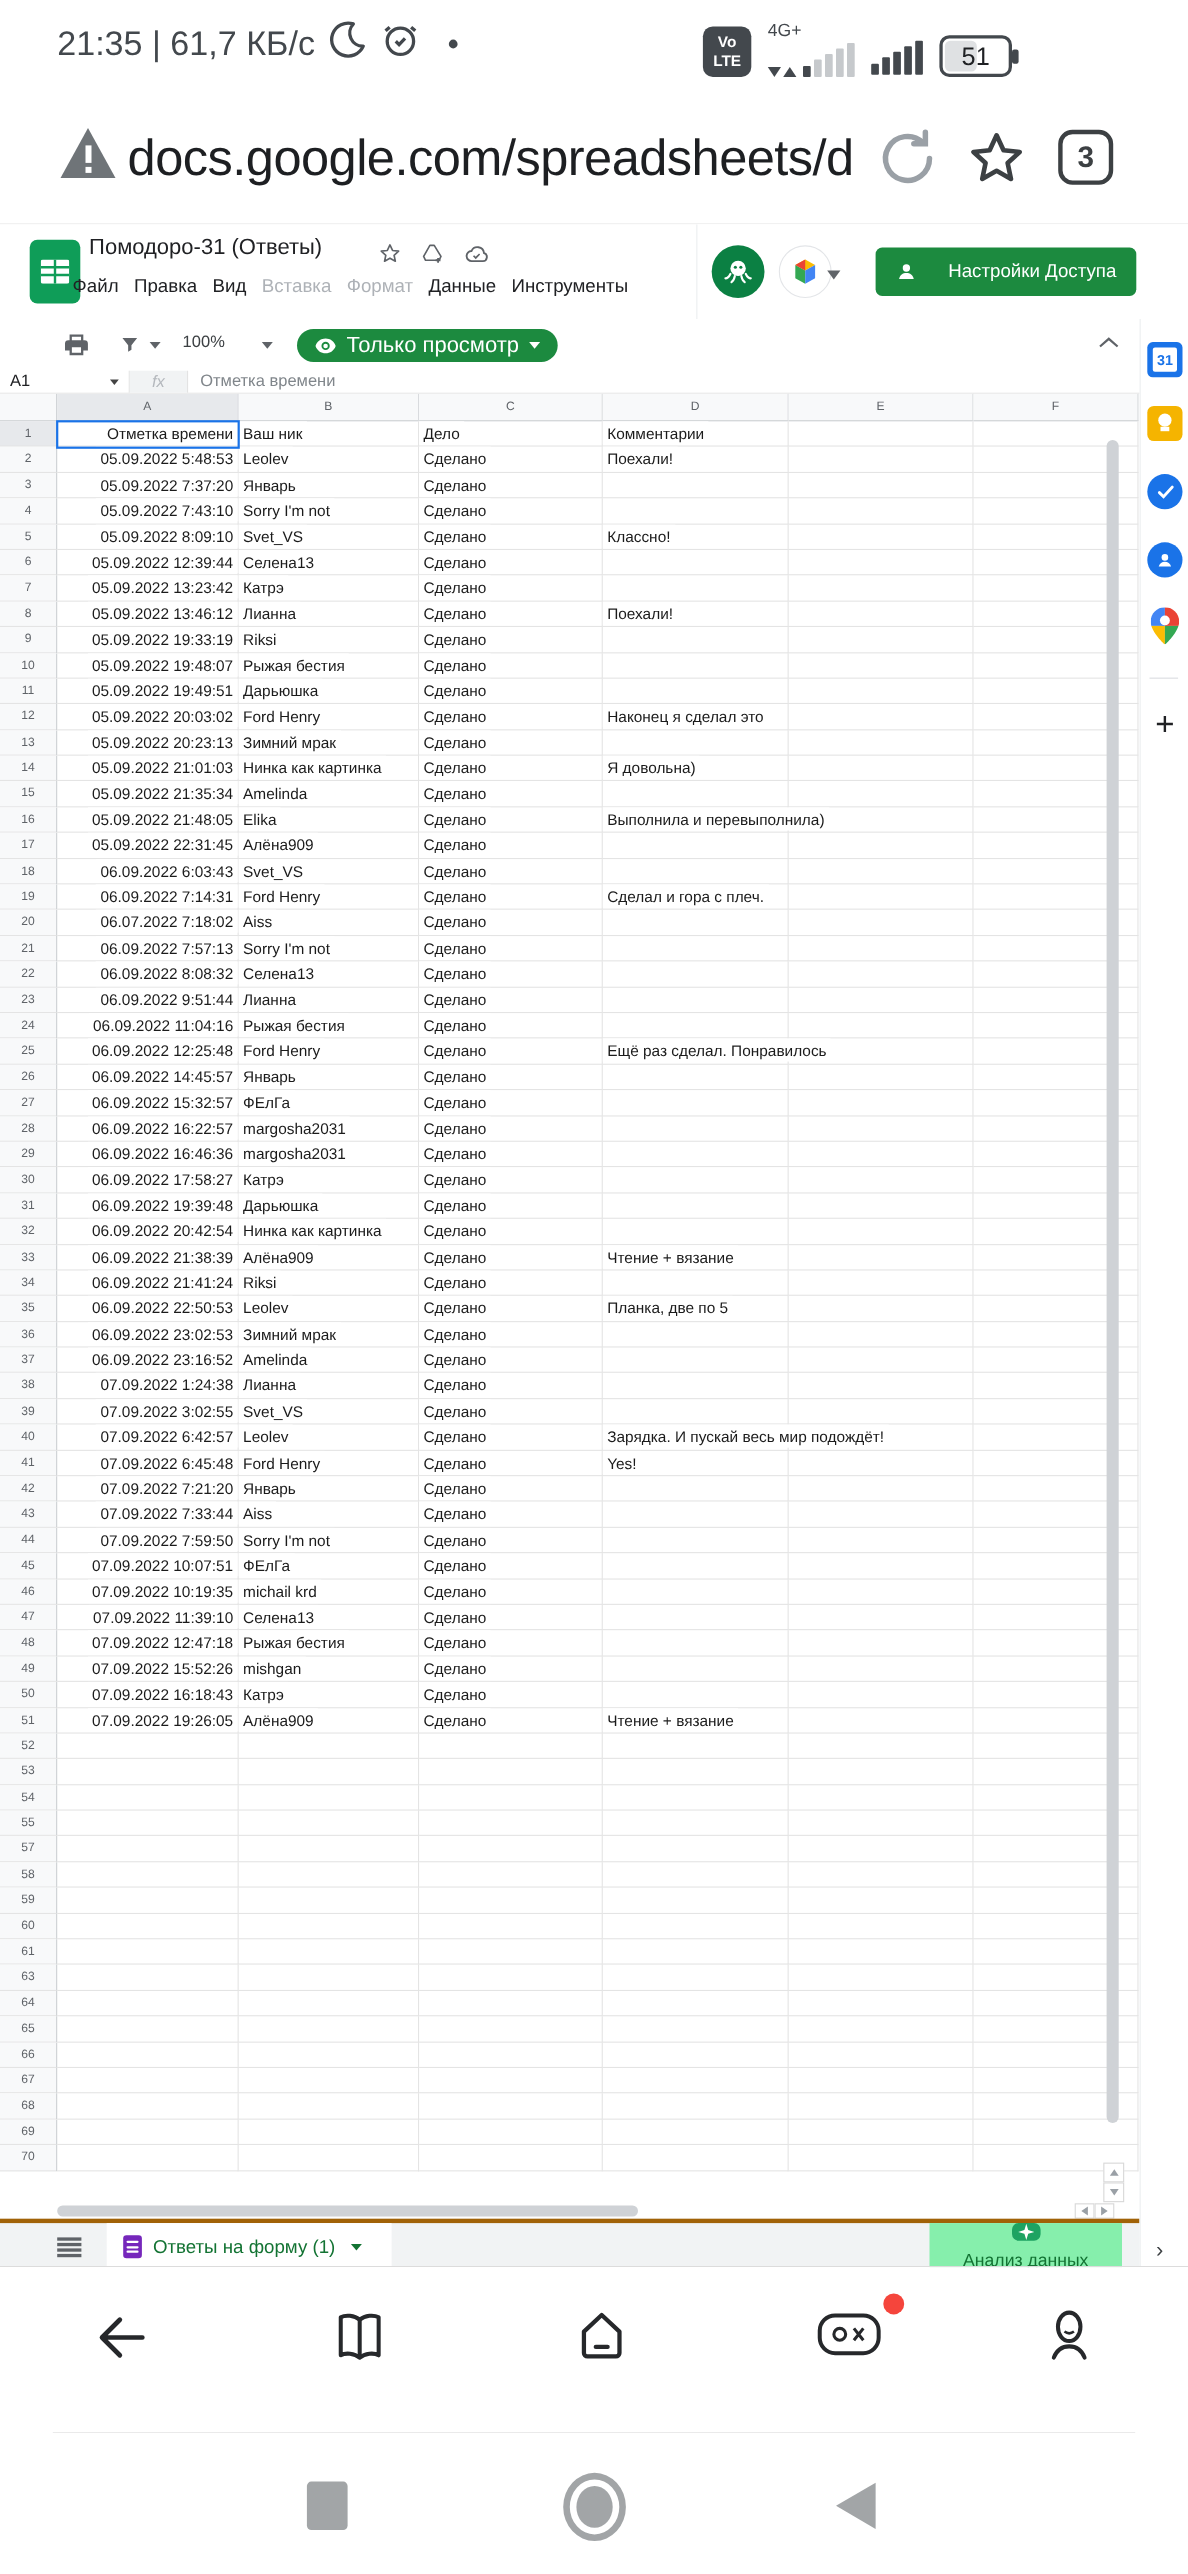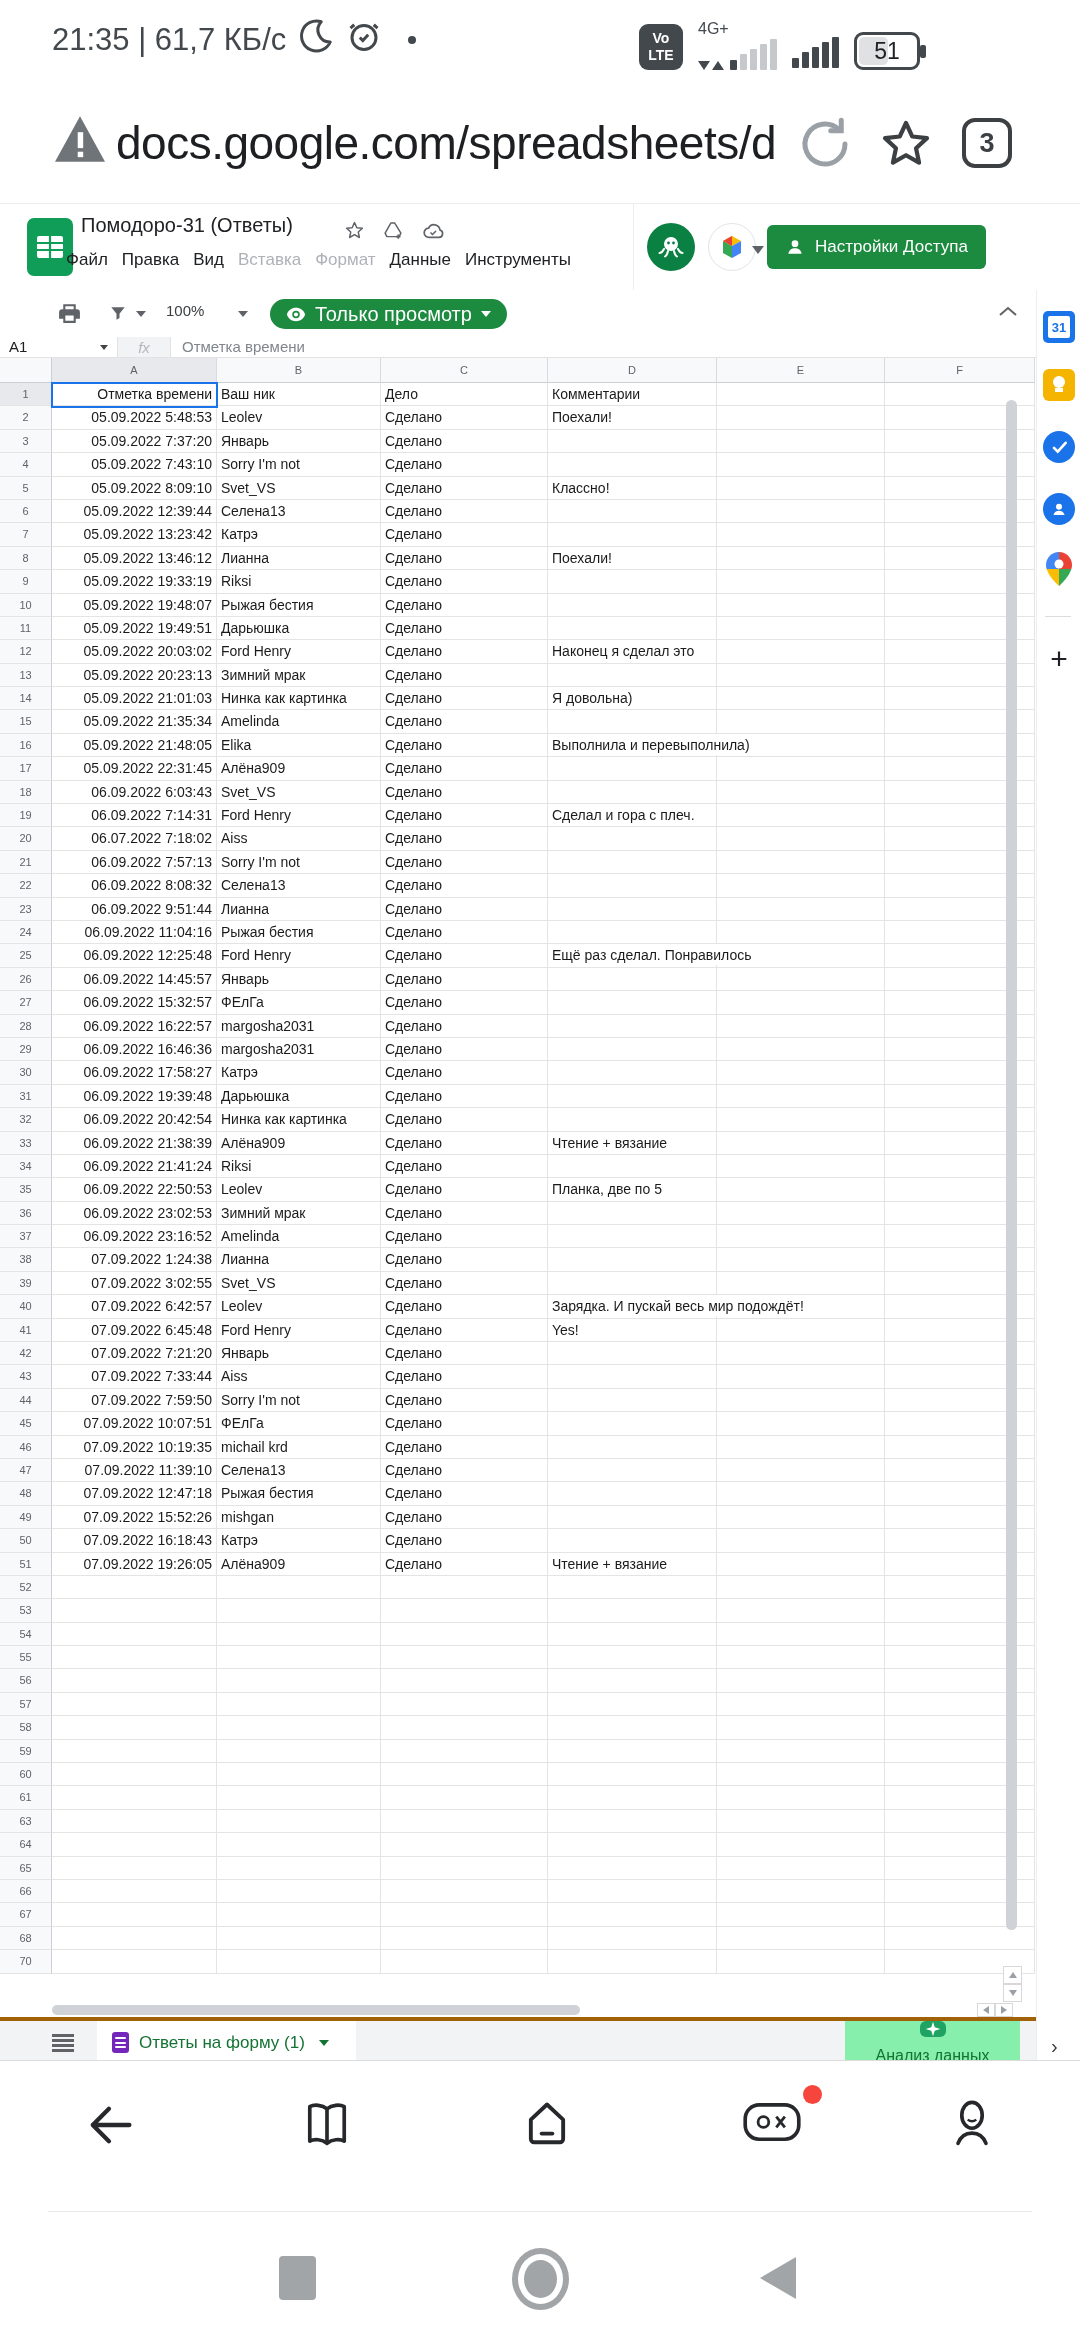--- a/index.html
+++ b/index.html
@@ -50,22 +50,22 @@
   .menus { position:absolute; left:66px; top:46px; width:566px; overflow:hidden; display:flex; gap:14px;
            font-size:17px; color:#202124; white-space:nowrap; }
   .menu-item.disabled { color:#aeb2b7; }
   .hdr-right { position:absolute; left:633px; top:0; width:447px; height:86px; background:#fff;
                border-left:1px solid #eceef0; display:flex; align-items:center; }
   .ext-circle { width:48px; height:48px; border-radius:50%; margin-left:13px; position:relative; }
   .ext-octopus { background:#0b8043; display:flex; align-items:center; justify-content:center; }
   .ext-google { background:#fff; border:1px solid #e3e5e8; display:flex; align-items:center; justify-content:center; }
   .ext-caret { position:absolute; right:-9px; bottom:16px; width:0; height:0;
                border-left:6px solid transparent; border-right:6px solid transparent; border-top:8px solid #5f6368; }
-  .share-btn { margin-left:11px; height:44px; padding:0 18px; background:#1c8a3f; border-radius:6px;
-               display:flex; align-items:center; gap:10px; color:#fff; font-size:17px; white-space:nowrap; }
+  .share-btn { margin-left:40px; height:44px; padding:0 18px; background:#1c8a3f; border-radius:6px;
+               display:flex; align-items:center; gap:28px; color:#fff; font-size:17px; white-space:nowrap; }
 
   
   .toolbar { position:absolute; left:0; top:290px; width:1036px; height:47px; background:#fff; }
   .tb-icon { position:absolute; }
   .caret-gray { width:0; height:0; border-left:5px solid transparent; border-right:5px solid transparent;
                 border-top:6px solid #5f6368; }
   .zoom-lbl { position:absolute; left:166px; top:12px; font-size:15px; color:#3c4043; }
   .view-pill { position:absolute; left:270px; top:9px; height:30px; padding:0 16px; background:#1c8a3f;
                border-radius:15px; display:flex; align-items:center; gap:9px; color:#fff; font-size:20px; }
   .caret-white { width:0; height:0; border-left:5px solid transparent; border-right:5px solid transparent;
@@ -851,29 +851,20 @@
         <div class="grid-row">
           <div class="rownum">55</div>
           <div class="cell col0"></div>
           <div class="cell col1"></div>
           <div class="cell col2"></div>
           <div class="cell col3"></div>
           <div class="cell col4"></div>
           <div class="cell col5"></div>
         </div>
         <div class="grid-row">
-          <div class="rownum">56</div>
-          <div class="cell col0"></div>
-          <div class="cell col1"></div>
-          <div class="cell col2"></div>
-          <div class="cell col3"></div>
-          <div class="cell col4"></div>
-          <div class="cell col5"></div>
-        </div>
-        <div class="grid-row">
           <div class="rownum">57</div>
           <div class="cell col0"></div>
           <div class="cell col1"></div>
           <div class="cell col2"></div>
           <div class="cell col3"></div>
           <div class="cell col4"></div>
           <div class="cell col5"></div>
         </div>
         <div class="grid-row">
           <div class="rownum">58</div>
@@ -951,20 +942,29 @@
           <div class="rownum">67</div>
           <div class="cell col0"></div>
           <div class="cell col1"></div>
           <div class="cell col2"></div>
           <div class="cell col3"></div>
           <div class="cell col4"></div>
           <div class="cell col5"></div>
         </div>
         <div class="grid-row">
           <div class="rownum">68</div>
+          <div class="cell col0"></div>
+          <div class="cell col1"></div>
+          <div class="cell col2"></div>
+          <div class="cell col3"></div>
+          <div class="cell col4"></div>
+          <div class="cell col5"></div>
+        </div>
+        <div class="grid-row">
+          <div class="rownum">69</div>
           <div class="cell col0"></div>
           <div class="cell col1"></div>
           <div class="cell col2"></div>
           <div class="cell col3"></div>
           <div class="cell col4"></div>
           <div class="cell col5"></div>
         </div>
         <div class="grid-row">
           <div class="rownum">70</div>
           <div class="cell col0"></div>

